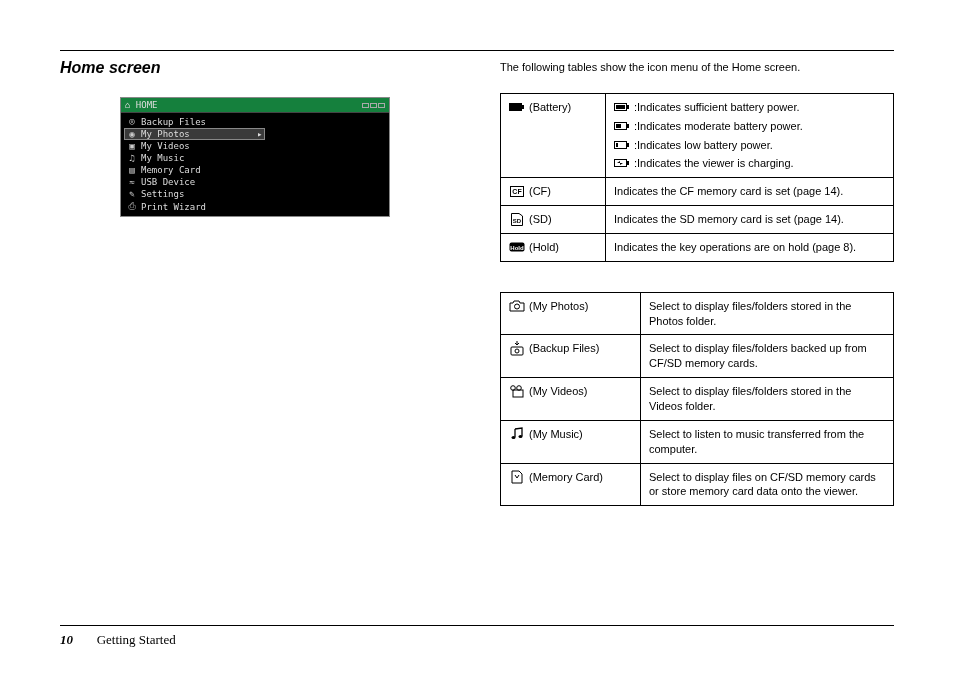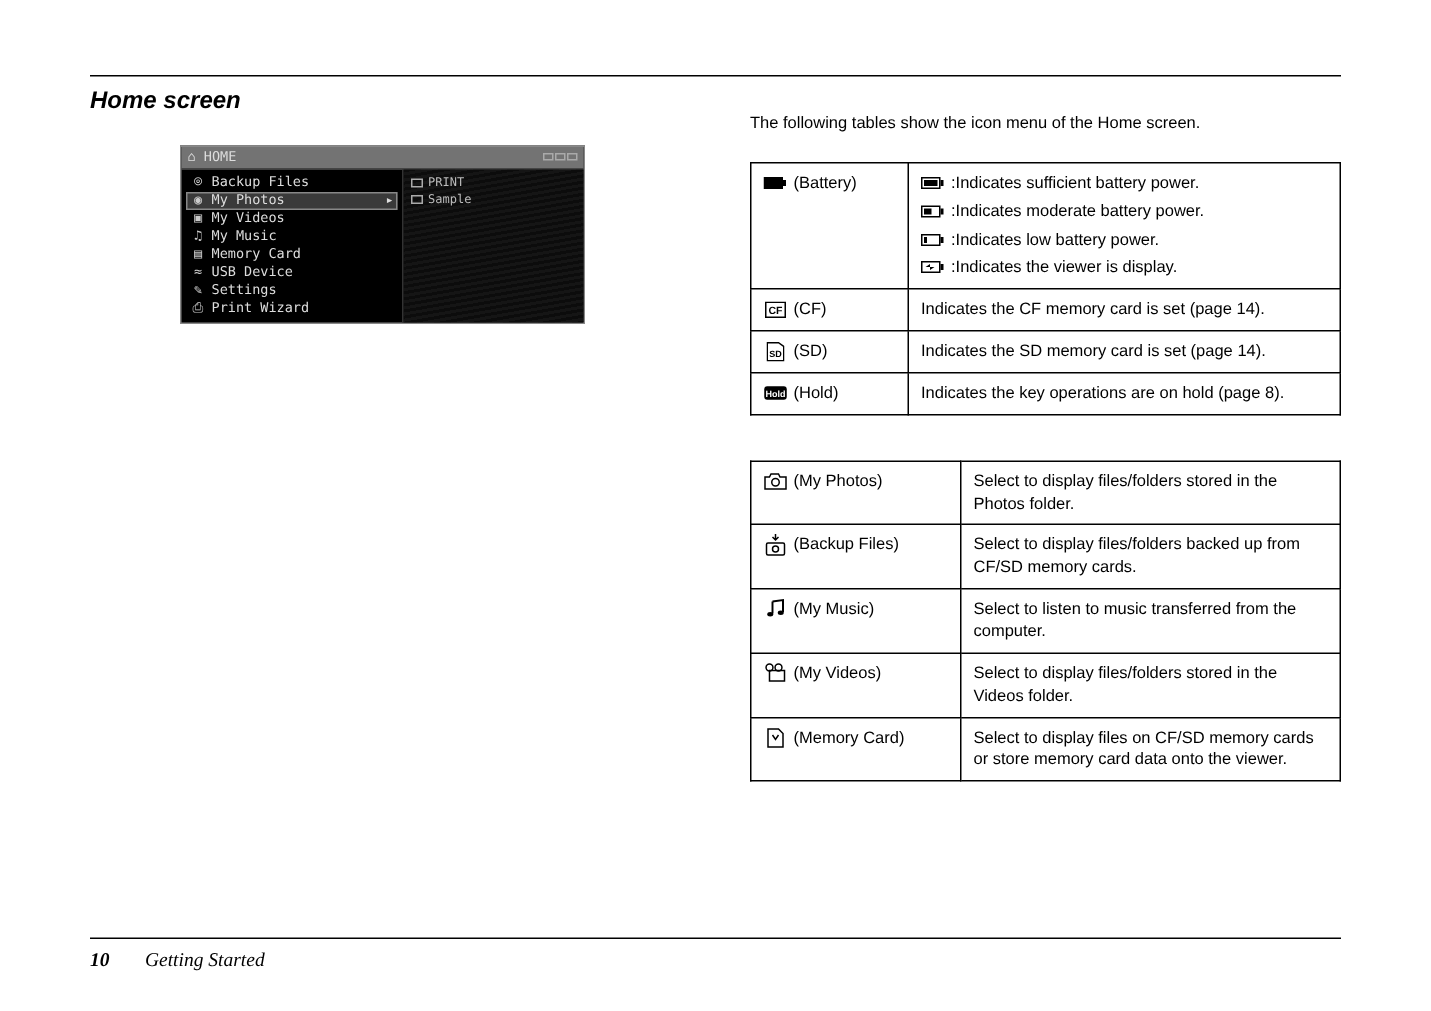--- a/index.html
+++ b/index.html
@@ -26,40 +26,40 @@
   }
   .col-left { width: 400px; }
   .col-right { flex: 1; }
   h1.section {
     font-family: Arial, sans-serif;
     font-style: italic;
     font-weight: bold;
     font-size: 16px;
     margin: 0 0 20px 0;
   }
-  .intro { margin: 16px 0 18px 0; line-height: 1.35; }
+  .intro { margin: 1px 0 18px 0; line-height: 1.35; }
 
   
   .shot-wrap { padding-left: 60px; }
   .shot {
     width: 270px;
     background: #000;
     color: #ddd;
     font-family: "Lucida Console", monospace;
     font-size: 9px;
     border: 1px solid #888;
   }
   .shot-header {
     display: flex;
     align-items: center;
     justify-content: space-between;
     padding: 2px 4px;
     border-bottom: 1px solid #444;
     font-size: 9px;
-    background: #737373;
+    background: #15803d;
   }
   .shot-header .tiny-icons span {
     display:inline-block; width:7px; height:5px; border:1px solid #aaa; margin-left:1px;
   }
   .shot-body { display:flex; }
   .shot-list { width: 55%; padding: 3px; }
   .shot-item {
     display:flex; align-items:center; gap:4px;
     padding: 1px 3px;
     white-space: nowrap;
@@ -106,21 +106,21 @@
     position:absolute;
     left:60px; right:60px; bottom:48px;
     border-top:1px solid #000;
   }
   .footer {
     position:absolute;
     left:60px; bottom:26px;
     font-size:13px;
   }
   .footer .pn { font-weight:bold; font-style:italic; margin-right:20px; font-family: Georgia, serif; }
-  .footer .sec { font-style:italic; font-family: Georgia, serif; }
+  .footer .sec { font-family: Georgia, serif; }
 
   svg { display:block; }
 </style>
 </head>
 <body>
 
 <div class="page">
   <div class="rule-top"></div>
   <div class="columns">
     <div class="col-left">
@@ -160,30 +160,20 @@
                 </div>
                 <div class="shot-item" style="display: flex;">
                   <span class="mi">✎</span>
                   <span>Settings</span>
                 </div>
                 <div class="shot-item" style="display: flex;">
                   <span class="mi">⎙</span>
                   <span>Print Wizard</span>
                 </div>
               </div>
-            <div class="shot-side" id="shot-side">
-                <div class="shot-side-row">
-                  <span class="box"></span>
-                  <span>PRINT</span>
-                </div>
-                <div class="shot-side-row">
-                  <span class="box"></span>
-                  <span>Sample</span>
-                </div>
-              </div>
           </div>
         </div>
       </div>
     </div>
 
     <div class="col-right">
       <p class="intro">The following tables show the icon menu of the Home screen.</p>
 
       <table class="info">
         <tbody>
@@ -231,21 +221,21 @@
               <span>:Indicates low battery power.</span>
             </div>
             <div class="batt-line">
               <span class="ic">
                 <svg width="16" height="10" viewBox="0 0 16 10">
                       <rect x="0.5" y="1.5" width="12" height="7" fill="none" stroke="#000"></rect>
                       <rect x="13" y="3" width="2" height="4" fill="#000"></rect>
                       <path d="M3 5 L6 3 L6 5 L9 5 L6 7 L6 5 Z" fill="#000"></path>
                     </svg>
               </span>
-              <span>:Indicates the viewer is display.</span>
+              <span>:Indicates the viewer is charging.</span>
             </div>
           </td>
         </tr>
         <tr>
           <td class="iconcell">
             <span class="iconlabel">
               <span class="ic">
                 <svg width="14" height="11" viewBox="0 0 14 11">
                       <rect x="0.5" y="0.5" width="13" height="10" fill="#fff" stroke="#000"></rect>
                       <text x="7" y="8" font-size="7" font-family="Arial" font-weight="bold" text-anchor="middle">CF</text>
@@ -310,51 +300,51 @@
                 <svg width="15" height="15" viewBox="0 0 15 15">
                       <rect x="1" y="6" width="12" height="8" rx="1" fill="none" stroke="#000"></rect>
                       <circle cx="7" cy="10" r="2" fill="none" stroke="#000"></circle>
                       <path d="M7 0 V4 M5 2 L7 4 L9 2" fill="none" stroke="#000"></path>
                     </svg>
               </span>
               <span>(Backup Files)</span>
             </span>
           </td>
           <td>Select to display files/folders backed up from CF/SD memory cards.</td>
+        </tr>
+        <tr>
+          <td class="iconcell">
+            <span class="iconlabel">
+              <span class="ic">
+                <svg width="16" height="13" viewBox="0 0 16 13">
+                      <rect x="4" y="5" width="10" height="7" fill="none" stroke="#000"></rect>
+                      <circle cx="4" cy="3" r="2.3" fill="none" stroke="#000"></circle>
+                      <circle cx="10" cy="3" r="2.3" fill="none" stroke="#000"></circle>
+                    </svg>
+              </span>
+              <span>(My Videos)</span>
+            </span>
+          </td>
+          <td>Select to display files/folders stored in the Videos folder.</td>
         </tr>
         <tr>
           <td class="iconcell">
             <span class="iconlabel">
               <span class="ic">
                 <svg width="14" height="14" viewBox="0 0 14 14">
                       <path d="M5 2 L12 1 V9" fill="none" stroke="#000" stroke-width="1.3"></path>
                       <path d="M5 2 V10" fill="none" stroke="#000" stroke-width="1.3"></path>
                       <ellipse cx="3.5" cy="10.5" rx="2" ry="1.5" fill="#000"></ellipse>
                       <ellipse cx="10.5" cy="9.5" rx="2" ry="1.5" fill="#000"></ellipse>
                     </svg>
               </span>
               <span>(My Music)</span>
             </span>
           </td>
           <td>Select to listen to music transferred from the computer.</td>
-        </tr>
-        <tr>
-          <td class="iconcell">
-            <span class="iconlabel">
-              <span class="ic">
-                <svg width="16" height="13" viewBox="0 0 16 13">
-                      <rect x="4" y="5" width="10" height="7" fill="none" stroke="#000"></rect>
-                      <circle cx="4" cy="3" r="2.3" fill="none" stroke="#000"></circle>
-                      <circle cx="10" cy="3" r="2.3" fill="none" stroke="#000"></circle>
-                    </svg>
-              </span>
-              <span>(My Videos)</span>
-            </span>
-          </td>
-          <td>Select to display files/folders stored in the Videos folder.</td>
         </tr>
         <tr>
           <td class="iconcell">
             <span class="iconlabel">
               <span class="ic">
                 <svg width="12" height="14" viewBox="0 0 12 14">
                       <path d="M1 1 H8 L11 4 V13 H1 Z" fill="none" stroke="#000"></path>
                       <path d="M4 5 L6 8 L8 5" fill="none" stroke="#000"></path>
                     </svg>
               </span>

